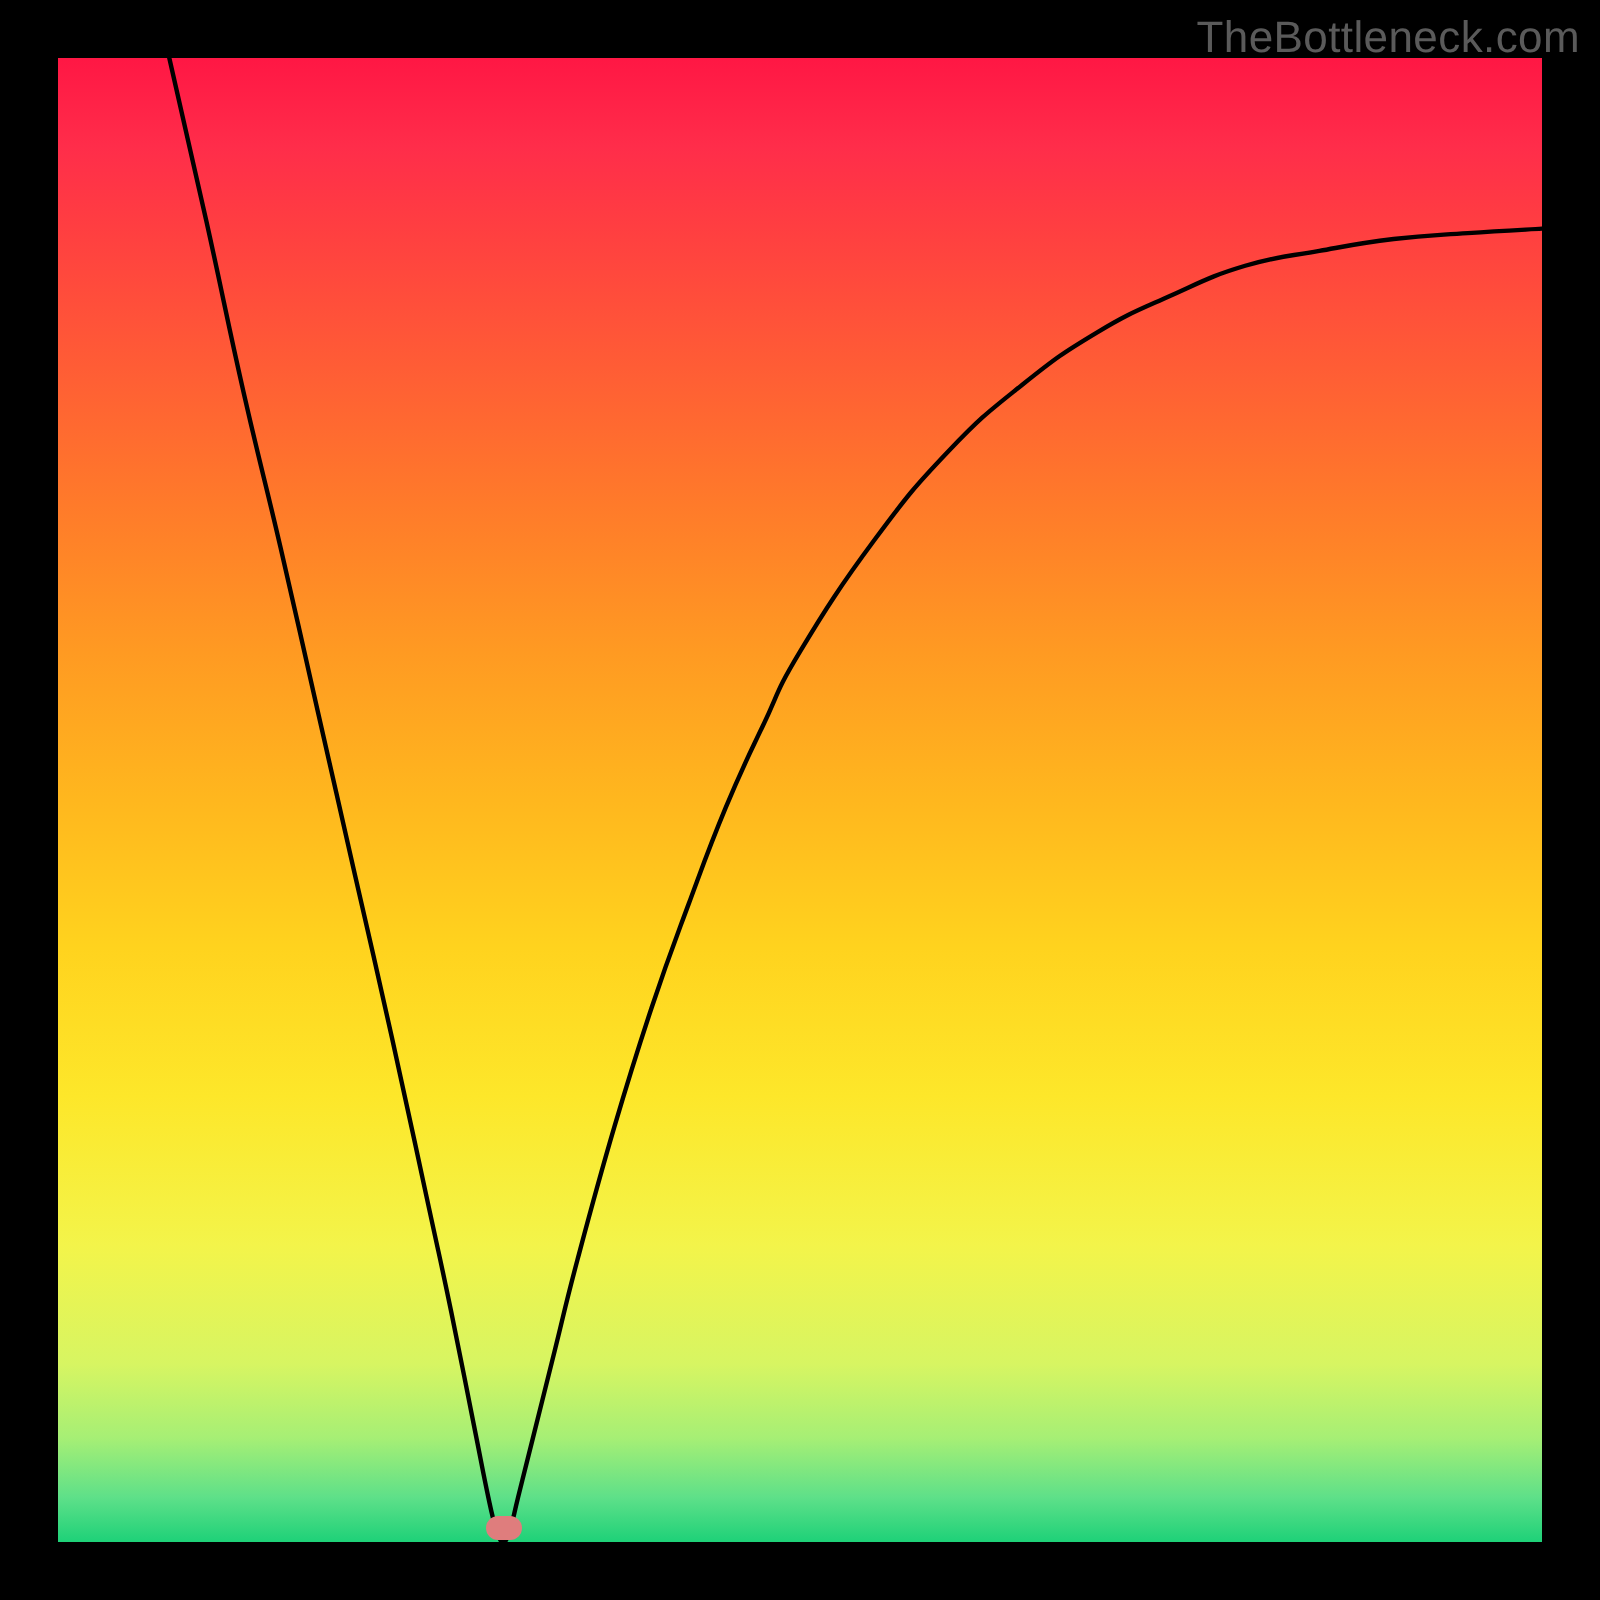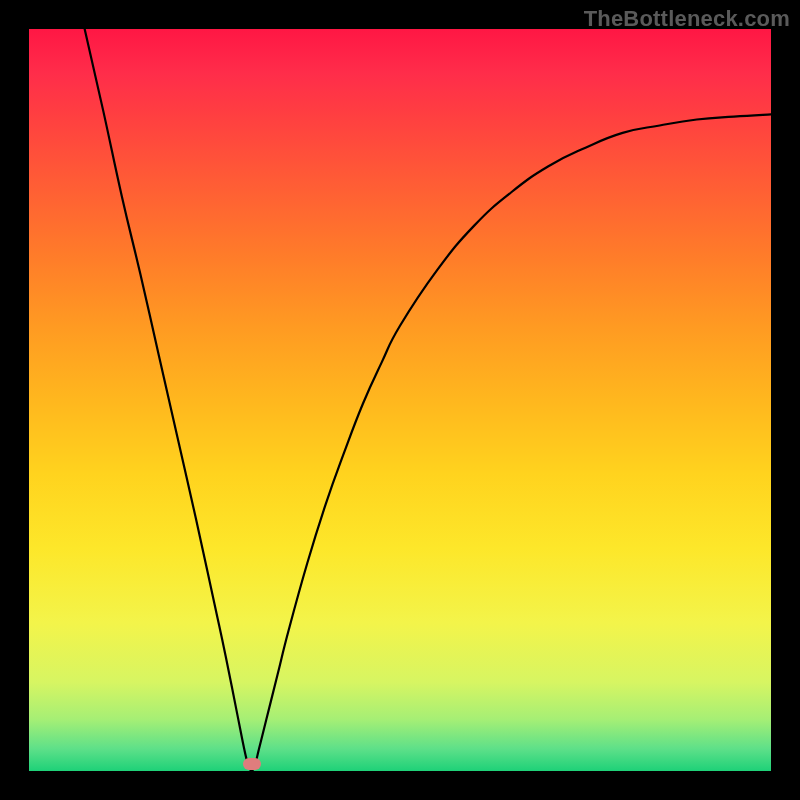--- a/index.html
+++ b/index.html
@@ -13,21 +13,21 @@
     background: #000;
     position: relative;
     font-family: Arial, Helvetica, sans-serif;
   }
   .watermark {
     position: absolute;
     top: 6px;
     right: 10px;
     color: #5a5a5a;
     font-size: 22px;
-    font-weight: 700;
+    font-weight: 400;
     letter-spacing: 0.2px;
     z-index: 10;
   }
   .chart-area {
     position: absolute;
     top: 29px;
     left: 29px;
     width: 742px;
     height: 742px;
     overflow: hidden;

